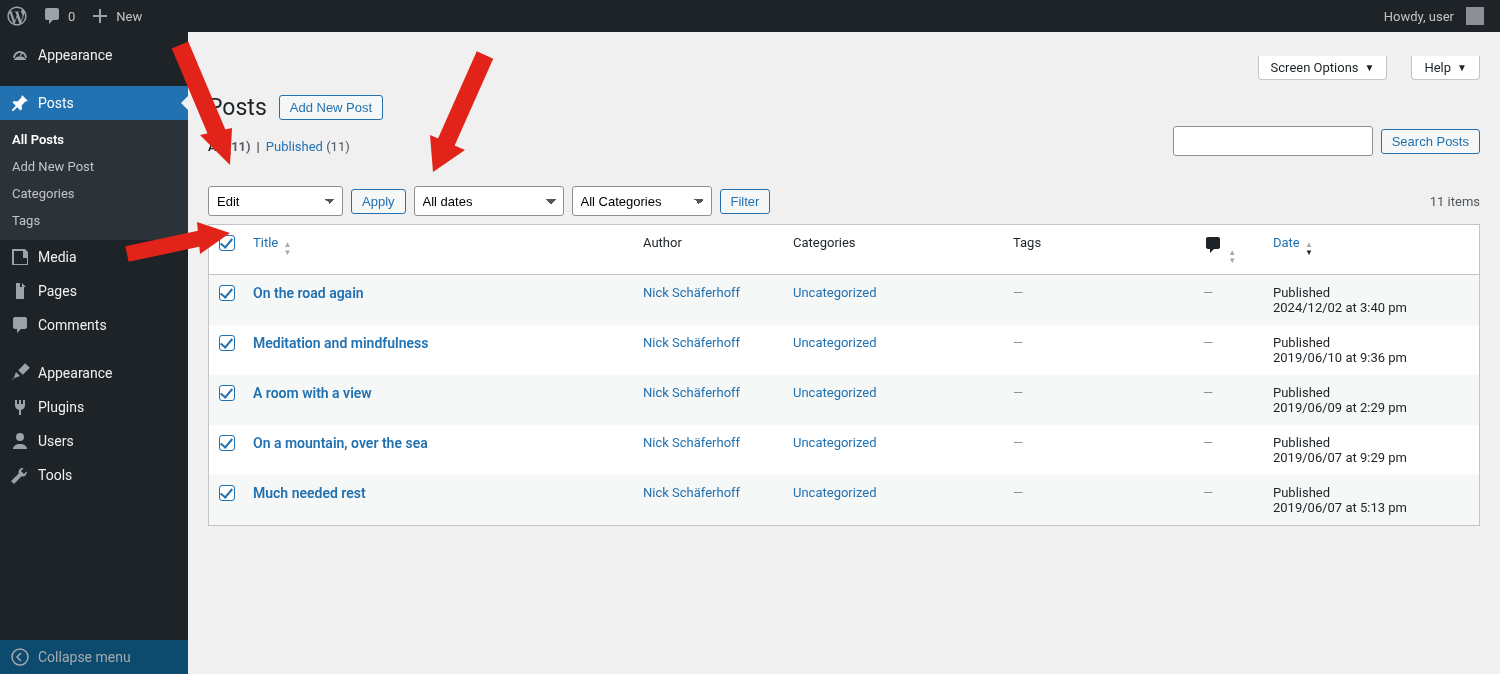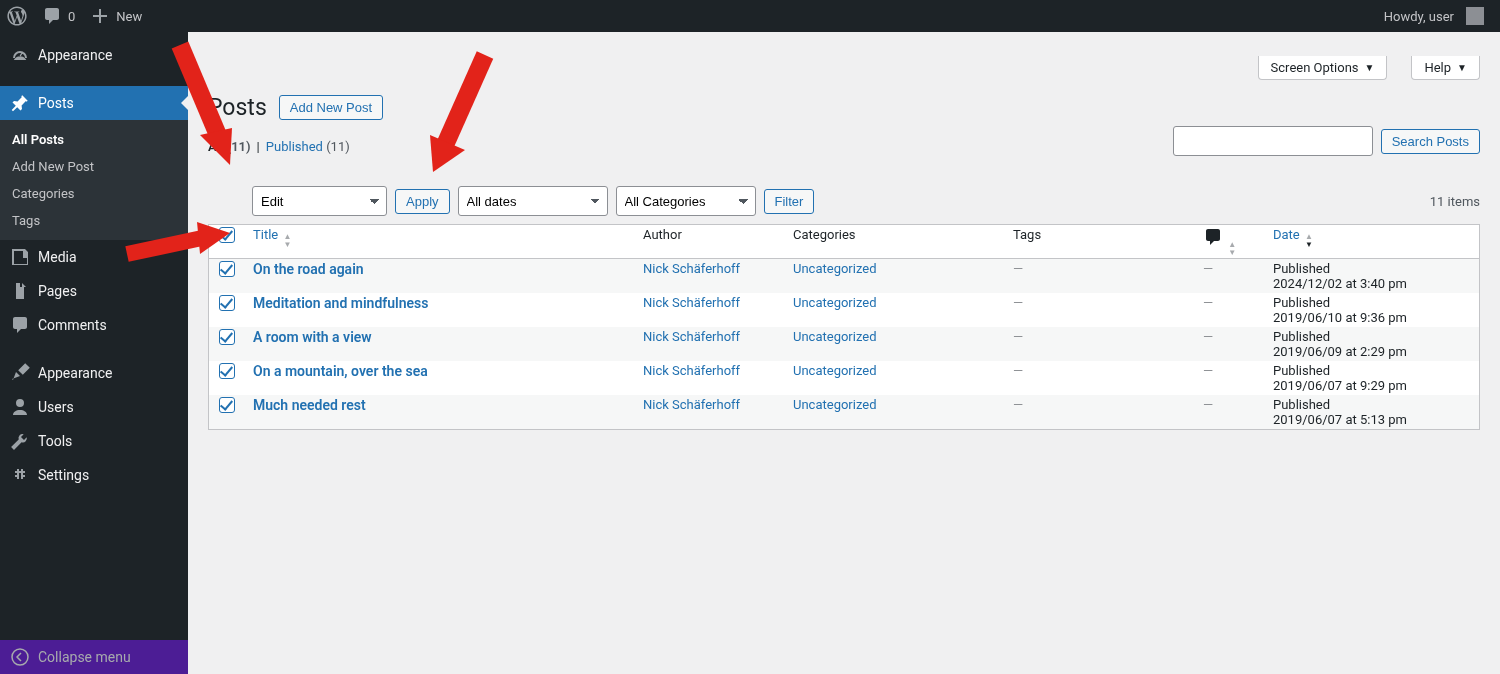--- a/index.html
+++ b/index.html
@@ -83,21 +83,21 @@
   }
   .submenu .sub-item.current { color: #fff; font-weight: 600; }
   .collapse {
     position: absolute;
     left: 0; bottom: 0; right: 0;
     display: flex; align-items: center;
     height: 34px;
     padding-left: 10px;
     gap: 8px;
     color: #a7aaad;
-    background: #4c1d95;
+    background: #0c4a6e;
     cursor: pointer;
   }
   .collapse svg { width: 20px; height: 20px; fill: #a7aaad; }
 
   
   .content {
     position: absolute;
     top: 32px; left: 188px; right: 0; bottom: 0;
     background: #f0f0f1;
     padding: 0 20px 0 20px;
@@ -149,21 +149,20 @@
   }
   .search-row input[type=text] {
     width: 200px; height: 30px;
     border: 1px solid #8c8f94; border-radius: 3px;
     padding: 0 8px; font-size: 14px;
   }
 
   .tablenav {
     display: flex; align-items: center; justify-content: space-between;
     margin-top: 30px;
-    margin-left: 44px;
   }
   .tablenav .actions { display: flex; align-items: center; gap: 8px; }
   select.input {
     height: 30px; border: 1px solid #8c8f94; border-radius: 3px;
     background: #fff; padding: 0 26px 0 8px; font-size: 13px;
     appearance: none;
     background-image: linear-gradient(45deg, transparent 50%, #50575e 50%),
                       linear-gradient(135deg, #50575e 50%, transparent 50%);
     background-position: right 12px center, right 7px center;
     background-size: 5px 5px, 5px 5px;
@@ -179,21 +178,21 @@
   table.posts {
     width: 100%;
     border-spacing: 0;
     background: #fff;
     border: 1px solid #c3c4c7;
     margin-top: 8px;
     table-layout: fixed;
   }
   table.posts th, table.posts td {
     text-align: left;
-    padding: 2px 10px;
+    padding: 10px 10px;
     vertical-align: top;
     font-size: 13px;
   }
   table.posts thead th {
     border-bottom: 1px solid #c3c4c7;
     font-weight: 400;
     color: #2271b1;
   }
   table.posts thead th.plain { color: #1d2327; }
   table.posts tbody tr { border-top: 1px solid #e5e5e5; }
@@ -319,35 +318,35 @@
   </div>
   <div class="menu-sep"></div>
   <div class="menu-item">
     <svg viewBox="0 0 20 20">
         <path d="M3 17l3-8 4 4-8 3 1 1zm5.2-9.8l7-7 4.6 4.6-7 7-4.6-4.6z"></path>
       </svg>
     <span>Appearance</span>
   </div>
   <div class="menu-item">
     <svg viewBox="0 0 20 20">
+        <path d="M13 3v4h-2V3H9v4H7V3H5v5a5 5 0 004 4.9V18h2v-5.1A5 5 0 0015 8V3h-2z"></path>
+      </svg>
+    <span>Plugins</span>
+  </div>
+  <div class="menu-item">
+    <svg viewBox="0 0 20 20">
         <path d="M10 10a4 4 0 100-8 4 4 0 000 8zm-7 8c0-3 3.1-5 7-5s7 2 7 5H3z"></path>
       </svg>
     <span>Users</span>
   </div>
   <div class="menu-item">
     <svg viewBox="0 0 20 20">
         <path d="M16.7 6.3a4 4 0 01-5.1 5L4 18.9 1.1 16l7.6-7.6a4 4 0 015-5.1L11 6l3 3 2.7-2.7z"></path>
       </svg>
     <span>Tools</span>
-  </div>
-  <div class="menu-item">
-    <svg viewBox="0 0 20 20">
-        <path d="M7 4h2v2h2V4h2v2h2v2h-2v2h2v2h-2v2h-2v-2H9v2H7v-2H5v-2h2v-2H5V6h2V4zm2 4v4h2V8H9z"></path>
-      </svg>
-    <span>Settings</span>
   </div>
   <div class="collapse">
     <svg viewBox="0 0 20 20">
         <circle cx="10" cy="10" r="8" fill="none" stroke="#a7aaad" stroke-width="1.5"></circle>
         <path d="M11 6l-4 4 4 4" fill="none" stroke="#a7aaad" stroke-width="1.5"></path>
       </svg>
     <span>Collapse menu</span>
   </div>
 </div>
 

